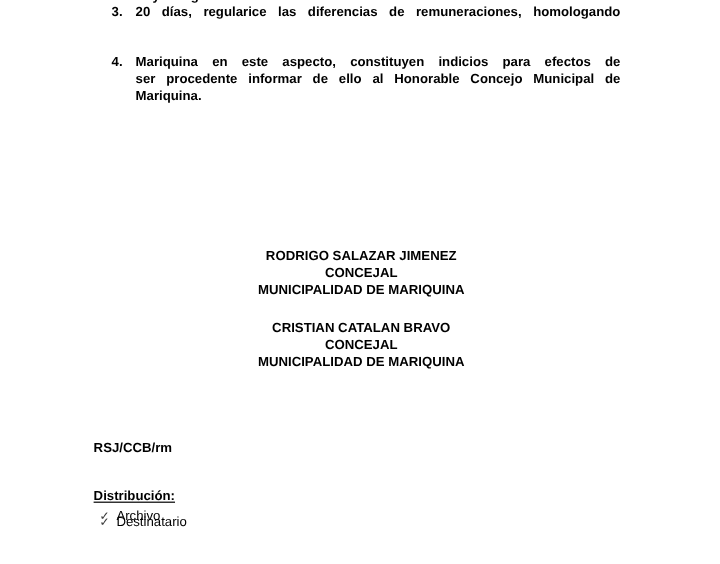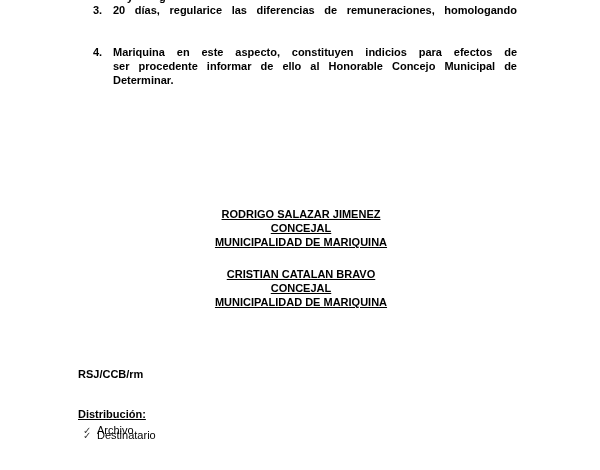--- a/index.html
+++ b/index.html
@@ -9,21 +9,21 @@
   }
   
   .list-item{position:absolute;left:93px;width:424px;font-size:11px;font-weight:bold;}
   .num{position:absolute;left:0;top:0;width:20px;height:14px;line-height:14px;text-align:left;}
   .lines{margin-left:20px;width:404px;}
   .jl{height:14px;line-height:14px;text-align:justify;text-align-last:justify;}
   .jl-last{height:14px;line-height:14px;text-align:left;text-align-last:left;}
   
   .closing{position:absolute;left:118px;top:128px;font-size:11px;line-height:14px;}
   
-  .sig-block{position:absolute;left:1px;width:600px;text-align:center;font-size:11px;font-weight:bold;text-decoration:underline;}
+  .sig-block{position:absolute;left:1px;width:600px;text-align:center;font-size:11px;font-weight:bold;}
   .sig-line{height:14px;line-height:14px;}
   
   .initials{position:absolute;left:78px;top:368px;font-size:11px;font-weight:bold;line-height:13px;}
   
   .dist-title{position:absolute;left:78px;top:408px;font-size:11px;font-weight:bold;text-decoration:underline;line-height:13px;}
   .dist-row{position:absolute;left:83px;font-size:11px;line-height:13px;}
   .check{display:inline-block;width:14px;color:#3a3a3a;font-size:10px;}
   .dist-label{color:#000;}
   
   .top-clip{position:absolute;left:93px;top:0;width:424px;height:4px;overflow:hidden;}
@@ -46,21 +46,21 @@
     <div class="lines">
       <div class="jl">20 días, regularice las diferencias de remuneraciones, homologando</div>
     </div>
   </div>
 
   <div class="list-item" style="top:45px;">
     <div class="num">4.</div>
     <div class="lines">
       <div class="jl">Mariquina en este aspecto, constituyen indicios para efectos de</div>
       <div class="jl">ser procedente informar de ello al Honorable Concejo Municipal de</div>
-      <div class="jl-last">Determinar.</div>
+      <div class="jl-last">Mariquina.</div>
     </div>
   </div>
 
 
   <div class="sig-block" style="top:207px;">
     <div class="sig-line">RODRIGO SALAZAR JIMENEZ</div>
     <div class="sig-line">CONCEJAL</div>
     <div class="sig-line">MUNICIPALIDAD DE MARIQUINA</div>
   </div>
 

